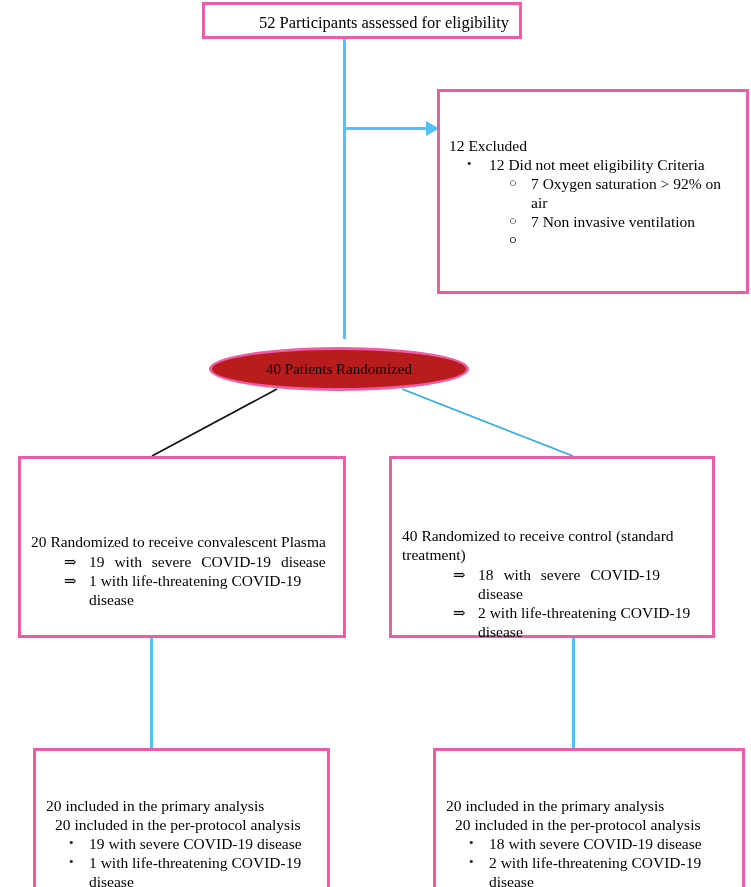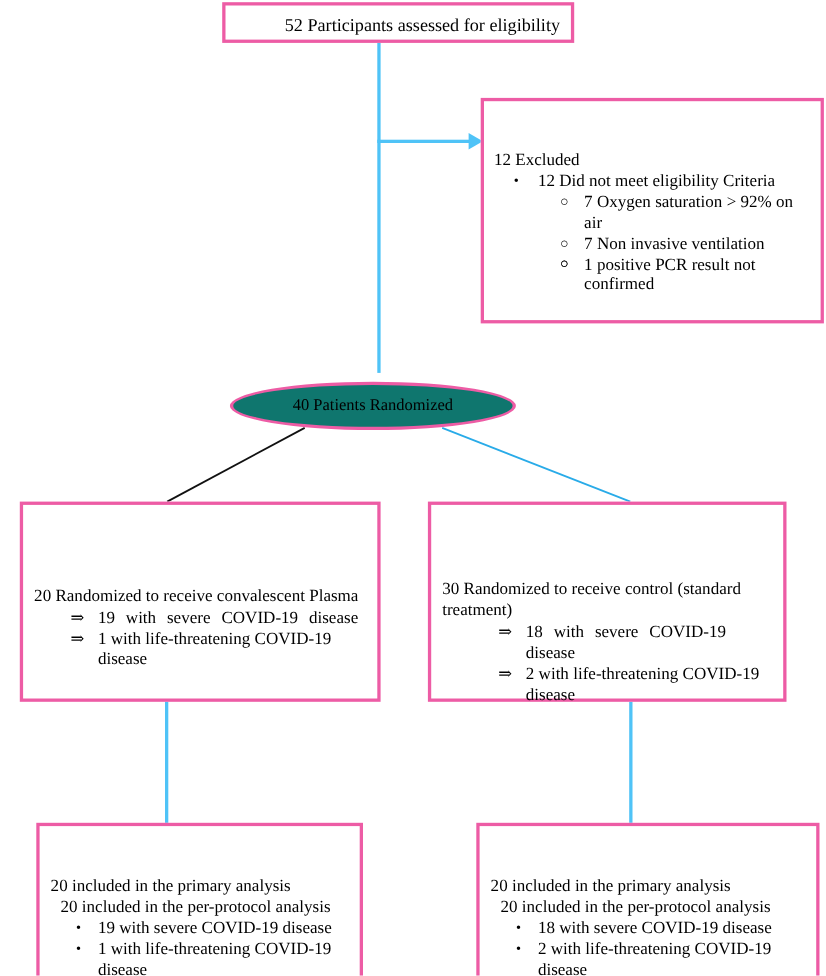--- a/index.html
+++ b/index.html
@@ -23,21 +23,21 @@
     box-sizing: border-box;
     border: 3px solid #ED5CA5;
     background: #ffffff;
     z-index: 3;
   }
   .ellipse {
     position: absolute;
     box-sizing: border-box;
     border: 3px solid #ED5CA5;
     border-radius: 50%;
-    background: #0f766e;
+    background: #b91c1c;
     display: flex;
     align-items: center;
     justify-content: center;
     z-index: 3;
   }
   .conn {
     position: absolute;
     background: #4FC3F7;
     z-index: 1;
   }
@@ -146,21 +146,20 @@
             </li>
             <li>
               <span class="mk circ">○</span>
               <span>7 Non invasive ventilation</span>
             </li>
             <li>
               <span class="mk circ">○</span>
             </li>
             <li>
               <span class="mk circ">○</span>
-              <span>1 positive PCR result  not confirmed</span>
             </li>
           </ul>
         </li>
       </ul>
     </div>
   </div>
 
   <div class="ellipse" style="left:209px; top:347px; width:260px; height:44px;">
     <span class="t-ell">40 Patients Randomized</span>
   </div>
@@ -176,21 +175,21 @@
         <li style="padding-left:58px;">
           <span class="mk arr" style="left:33px;">⇒</span>
           <span>1 with life-threatening COVID-19 disease</span>
         </li>
       </ul>
     </div>
   </div>
 
   <div class="box" style="left:389px; top:456px; width:326px; height:182px;">
     <div class="blk" style="left:10px; top:32px; width:300px;">
-      <div class="lead">30 Randomized to receive control (standard treatment)</div>
+      <div class="lead">40 Randomized to receive control (standard treatment)</div>
       <ul class="lvl1" style="margin-top:1px;">
         <li style="padding-left:76px; word-spacing:6px;">
           <span class="mk arr" style="left:51px; word-spacing:0;">⇒</span>
           <span>18 with severe COVID-19 disease</span>
         </li>
         <li style="padding-left:76px;">
           <span class="mk arr" style="left:51px;">⇒</span>
           <span>2 with life-threatening COVID-19 disease</span>
         </li>
       </ul>

